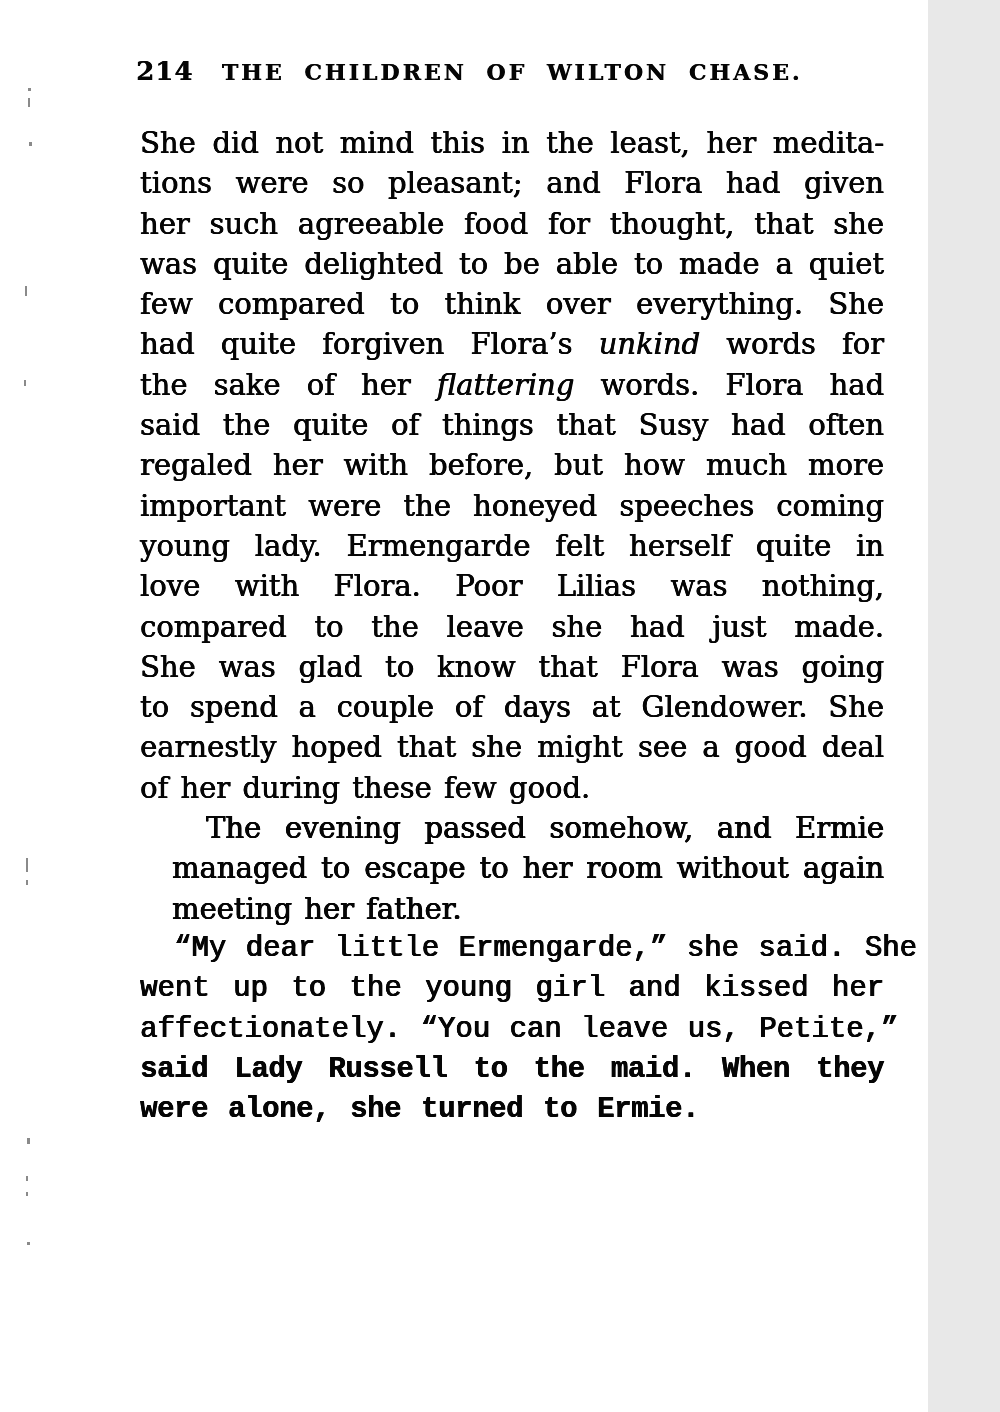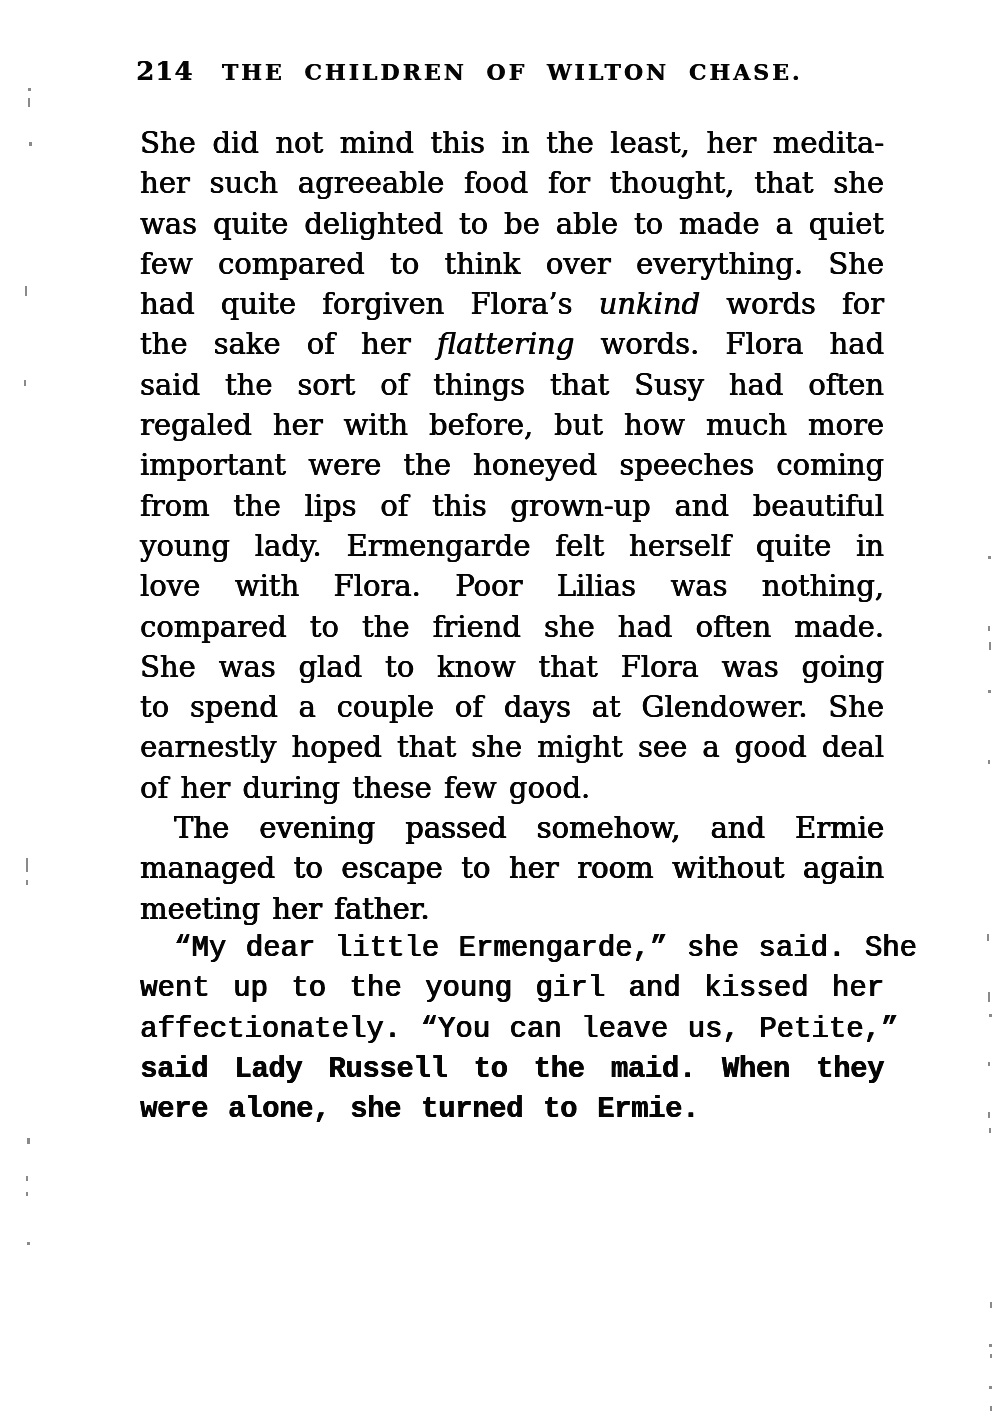--- a/index.html
+++ b/index.html
@@ -1,18 +1,18 @@
 <!DOCTYPE html>
 <html><head>
 <meta charset="utf-8">
 <style>
   html, body { margin: 0; padding: 0; background: #e8e8e8; }
   .page {
     position: relative;
-    width: 1000px;
+    width: 928px;
     height: 1412px;
     background: #ffffff;
     overflow: hidden;
     font-family: "DejaVu Serif", "Liberation Serif", serif;
     color: #050505;
   }
   
   .header {
     position: absolute;
     top: 56px;
@@ -60,20 +60,21 @@
   }
   .line.para-end {
     text-align-last: left;
     word-spacing: 3px;
   }
   .line.indent { text-indent: 34px; }
   .line i { font-style: italic; }
   
   .p1 .line, .p2 .line {
     text-shadow: 0.6px 0 0 currentColor, -0.3px 0 0 currentColor, 0 0.3px 0 currentColor;
+    margin-left: 32px;
   }
   .p3 .line {
     text-shadow: 0.8px 0 0 currentColor, -0.3px 0 0 currentColor, 0 0.4px 0 currentColor;
     font-family: Liberation Mono, monospace;
   }
   .p3 .line:nth-child(4),
   .p3 .line:nth-child(5) {
     font-weight: bold;
     letter-spacing: -0.4px;
     text-shadow: 0.5px 0 0 currentColor, 0 0.4px 0 currentColor;
@@ -91,32 +92,32 @@
 <div class="page">
 
   <div class="header">
     <span class="pagenum">214</span>
     <span class="running-title">THE CHILDREN OF WILTON CHASE.</span>
   </div>
 
   <div class="text-block" id="text-block">
       <div class="para p0">
         <div class="line"><span>She did not mind this in the least, her medita-</span></div>
+        <div class="line"><span>tions were so pleasant; and Flora had given</span></div>
         <div class="line"><span>her such agreeable food for thought, that she</span></div>
         <div class="line"><span>was quite delighted to be able to made a quiet</span></div>
         <div class="line"><span>few compared to think over everything. She</span></div>
         <div class="line"><span>had quite forgiven Flora’s </span><i>unkind</i><span> words for</span></div>
         <div class="line"><span>the sake of her </span><i>flattering</i><span> words. Flora had</span></div>
-        <div class="line"><span>said the sort of things that Susy had often</span></div>
+        <div class="line"><span>said the quite of things that Susy had often</span></div>
         <div class="line"><span>regaled her with before, but how much more</span></div>
         <div class="line"><span>important were the honeyed speeches coming</span></div>
-        <div class="line"><span>from the lips of this grown-up and beautiful</span></div>
         <div class="line"><span>young lady. Ermengarde felt herself quite in</span></div>
         <div class="line"><span>love with Flora. Poor Lilias was nothing,</span></div>
-        <div class="line"><span>compared to the friend she had often made.</span></div>
+        <div class="line"><span>compared to the leave she had just made.</span></div>
         <div class="line"><span>She was glad to know that Flora was going</span></div>
         <div class="line"><span>to spend a couple of days at Glendower. She</span></div>
         <div class="line"><span>earnestly hoped that she might see a good deal</span></div>
         <div class="line para-end"><span>of her during these few good.</span></div>
       </div>
       <div class="para p1">
         <div class="line indent"><span>The evening passed somehow, and Ermie</span></div>
         <div class="line"><span>managed to escape to her room without again</span></div>
         <div class="line para-end"><span>meeting her father.</span></div>
       </div>

